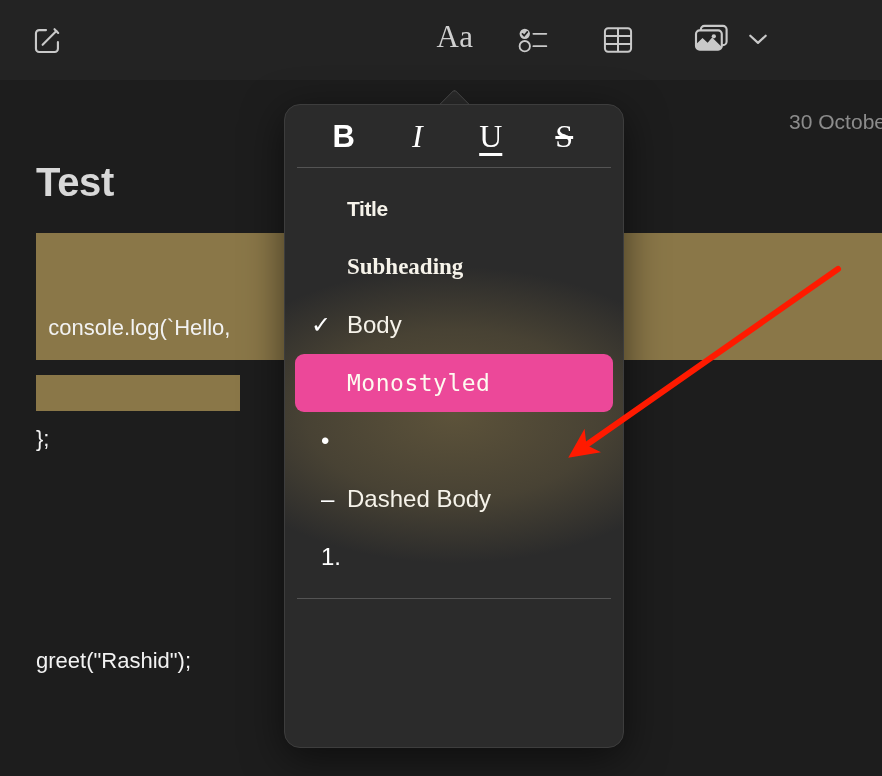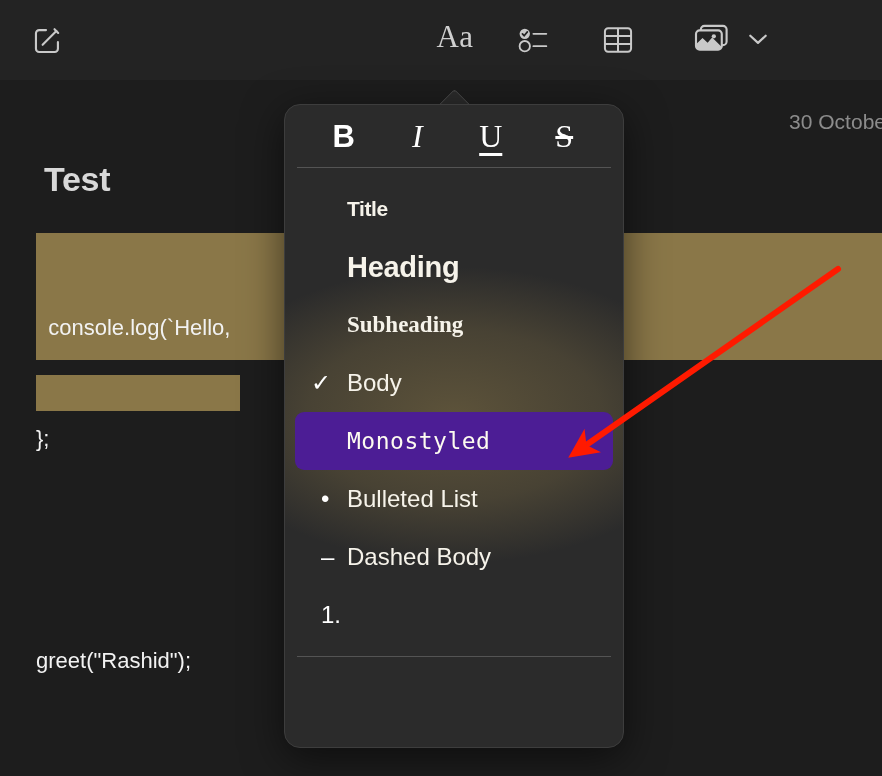--- a/index.html
+++ b/index.html
@@ -70,25 +70,24 @@
     top: 30px;
     font-size: 21px;
     color: #8c8c8c;
     white-space: nowrap;
   }
 
   .note-title {
     position: absolute;
     left: 36px;
     top: 80px;
-    font-size: 34px;
+    font-size: 40px;
     font-weight: bold;
     color: #d8d8d8;
     letter-spacing: -0.3px;
-    margin-left: 8px;
   }
 
   .note-code {
     position: absolute;
     left: 36px;
     top: 155px;
     width: 846px;
     font-size: 22px;
     line-height: 37px;
     color: #f2f2f2;
@@ -240,21 +239,21 @@
   }
 
   .mi-title      { font-size: 21px; font-weight: bold; letter-spacing: -0.4px; }
   .mi-heading    { font-size: 29px; font-weight: bold; letter-spacing: -0.3px; }
   .mi-subheading { font-size: 23px; font-weight: bold; font-family: Liberation Serif, serif; }
   .mi-body       { font-size: 24px; font-weight: normal; }
   .mi-list       { font-size: 24px; font-weight: normal; }
   .mi-quote      { font-size: 24px; font-weight: normal; }
 
   .menu-item.selected {
-    background: #4c1d95;
+    background: #ec4899;
     border-radius: 9px;
     margin: 0 10px;
     padding-left: 52px;
     color: #fdfbf0;
   }
   .mi-mono {
     font-family: "DejaVu Sans Mono", monospace;
     font-size: 23px;
     letter-spacing: 0.5px;
   }
@@ -381,40 +380,36 @@
         </div>
 
         <div class="divider"></div>
 
         <div class="menu">
 
           <div class="menu-item mi-title">
             <span>Title</span>
           </div>
 
-          <div class="menu-item mi-heading">
-            <span>Heading</span>
-          </div>
 
           <div class="menu-item mi-subheading">
             <span>Subheading</span>
           </div>
 
           <div class="menu-item mi-body">
             <span class="check">✓</span>
             <span>Body</span>
           </div>
 
           <div class="menu-item selected mi-mono">
             <span>Monostyled</span>
           </div>
 
           <div class="menu-item mi-list">
             <span class="mark">•</span>
-            <span>Bulleted List</span>
           </div>
 
           <div class="menu-item mi-list">
             <span class="mark">–</span>
             <span>Dashed Body</span>
           </div>
 
           <div class="menu-item mi-list" style="padding-left:70px">
             <span class="mark mark-num">1.</span>
           </div>

